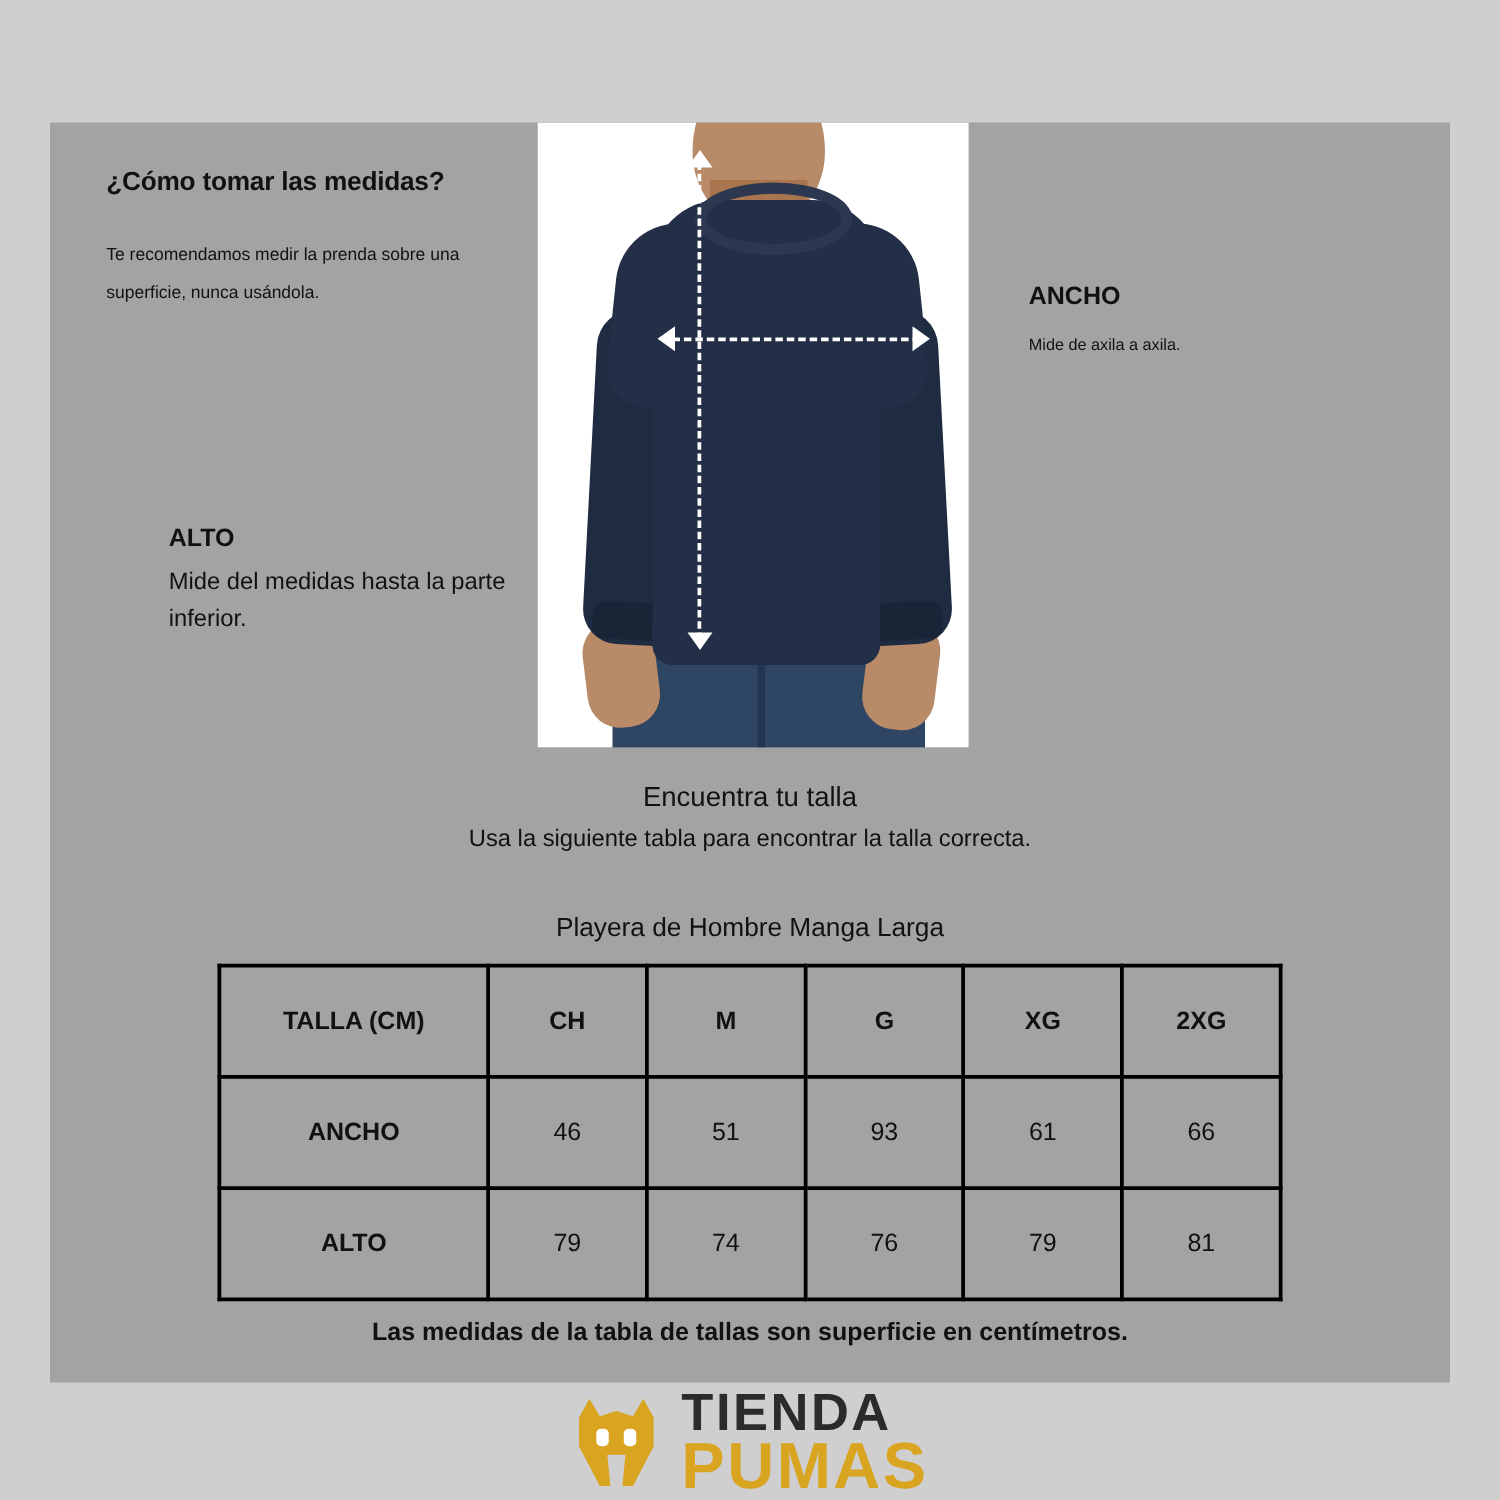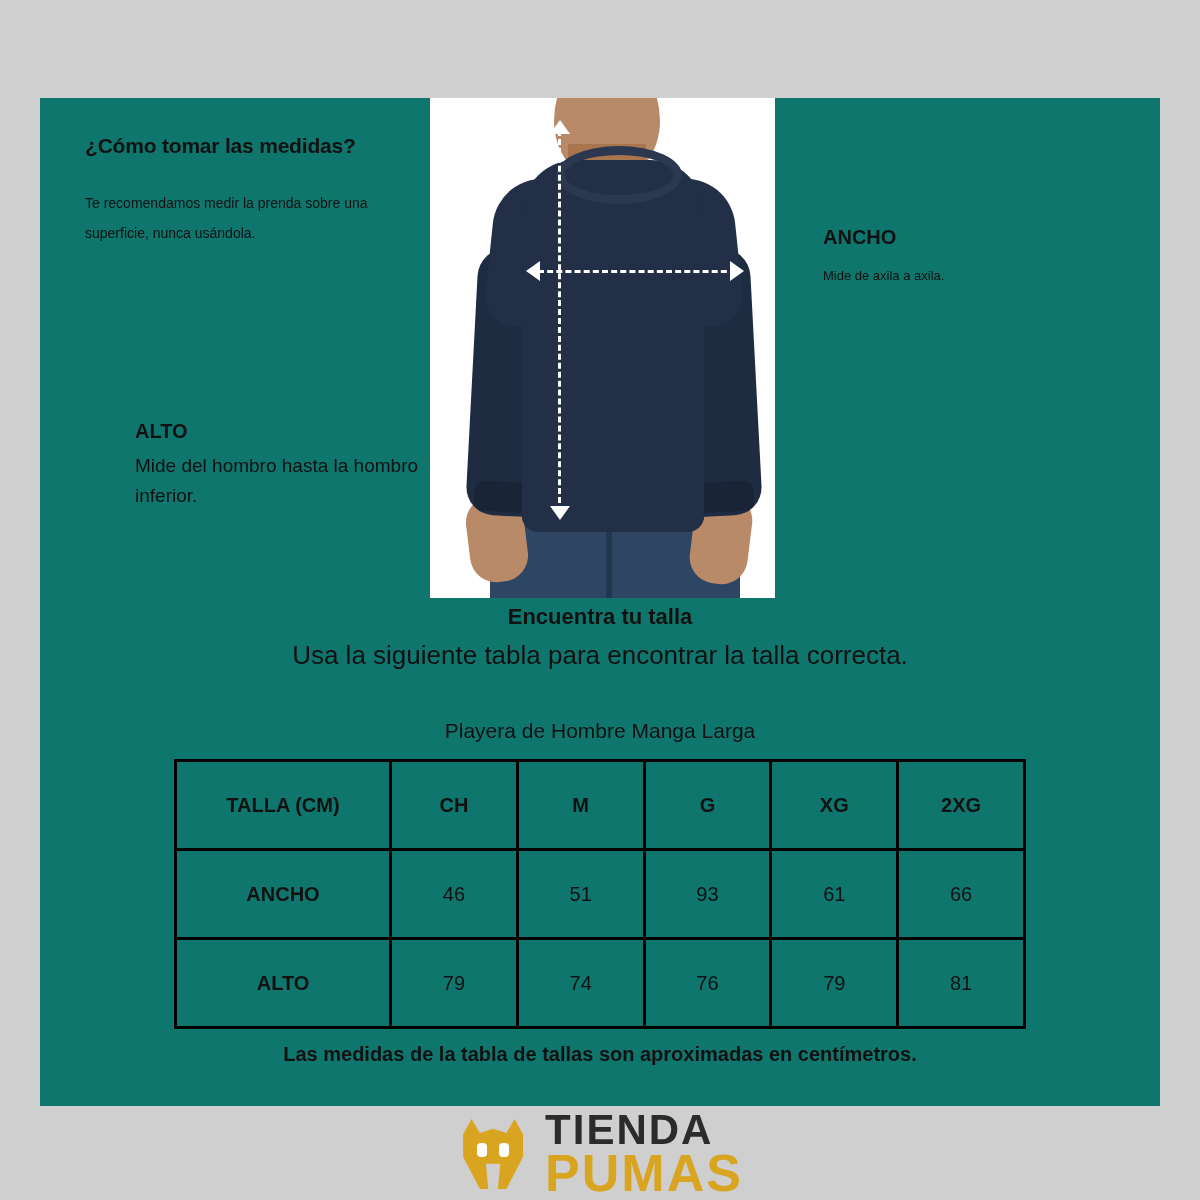--- a/index.html
+++ b/index.html
@@ -12,21 +12,21 @@
     background: #cfcfcf;
     font-family: "Liberation Sans", sans-serif;
     overflow: hidden;
   }
   .page {
     position: absolute;
     left: 40px;
     top: 98px;
     width: 1120px;
     height: 1008px;
-    background: #0f766e;
+    background: #a3a3a3;
   }
 
   
   .top-area {
     position: relative;
     width: 100%;
     height: 500px;
   }
   .howto-title {
     position: absolute;
@@ -283,27 +283,27 @@
     left: 300px; top: 163px;
     border-top: 10px solid transparent;
     border-bottom: 10px solid transparent;
     border-left: 14px solid #ffffff;
   }
 
   
   .find-title {
     text-align: center;
     font-size: 22px;
-    font-weight: bold;
-    color: #111;
-    margin-top: 6px;
+    font-weight: normal;
+    color: #111;
+    margin-top: 27px;
   }
   .find-sub {
     text-align: center;
-    font-size: 26px;
+    font-size: 19px;
     color: #111;
     margin-top: 10px;
   }
   .table-caption {
     text-align: center;
     font-size: 21px;
     color: #111;
     margin-top: 48px;
   }
 
@@ -402,21 +402,21 @@
 <body>
 
 <div class="page">
 
   <div class="top-area">
 
     <div class="howto-title">¿Cómo tomar las medidas?</div>
     <div class="howto-body">Te recomendamos medir la prenda sobre una superficie, nunca usándola.</div>
 
     <div class="alto-title">ALTO</div>
-    <div class="alto-body">Mide del hombro hasta la hombro inferior.</div>
+    <div class="alto-body">Mide del medidas hasta la parte inferior.</div>
 
     <div class="ancho-title">ANCHO</div>
     <div class="ancho-body">Mide de axila a axila.</div>
 
     <div class="photo">
       <div class="bg"></div>
       <div class="jeans"></div>
       <div class="jeans-seam"></div>
       <div class="head"></div>
       <div class="neck"></div>
@@ -472,21 +472,21 @@
           <td>79</td>
           <td>74</td>
           <td>76</td>
           <td>79</td>
           <td>81</td>
         </tr>
       </tbody>
     </table>
   </div>
 
-  <div class="footnote">Las medidas de la tabla de tallas son aproximadas en centímetros.</div>
+  <div class="footnote">Las medidas de la tabla de tallas son superficie en centímetros.</div>
 </div>
 
 <div class="brand">
   <div class="logo">
     <div class="puma-body"></div>
     <div class="eye-l"></div>
     <div class="eye-r"></div>
   </div>
   <div class="words">
     <div class="w1">TIENDA</div>

